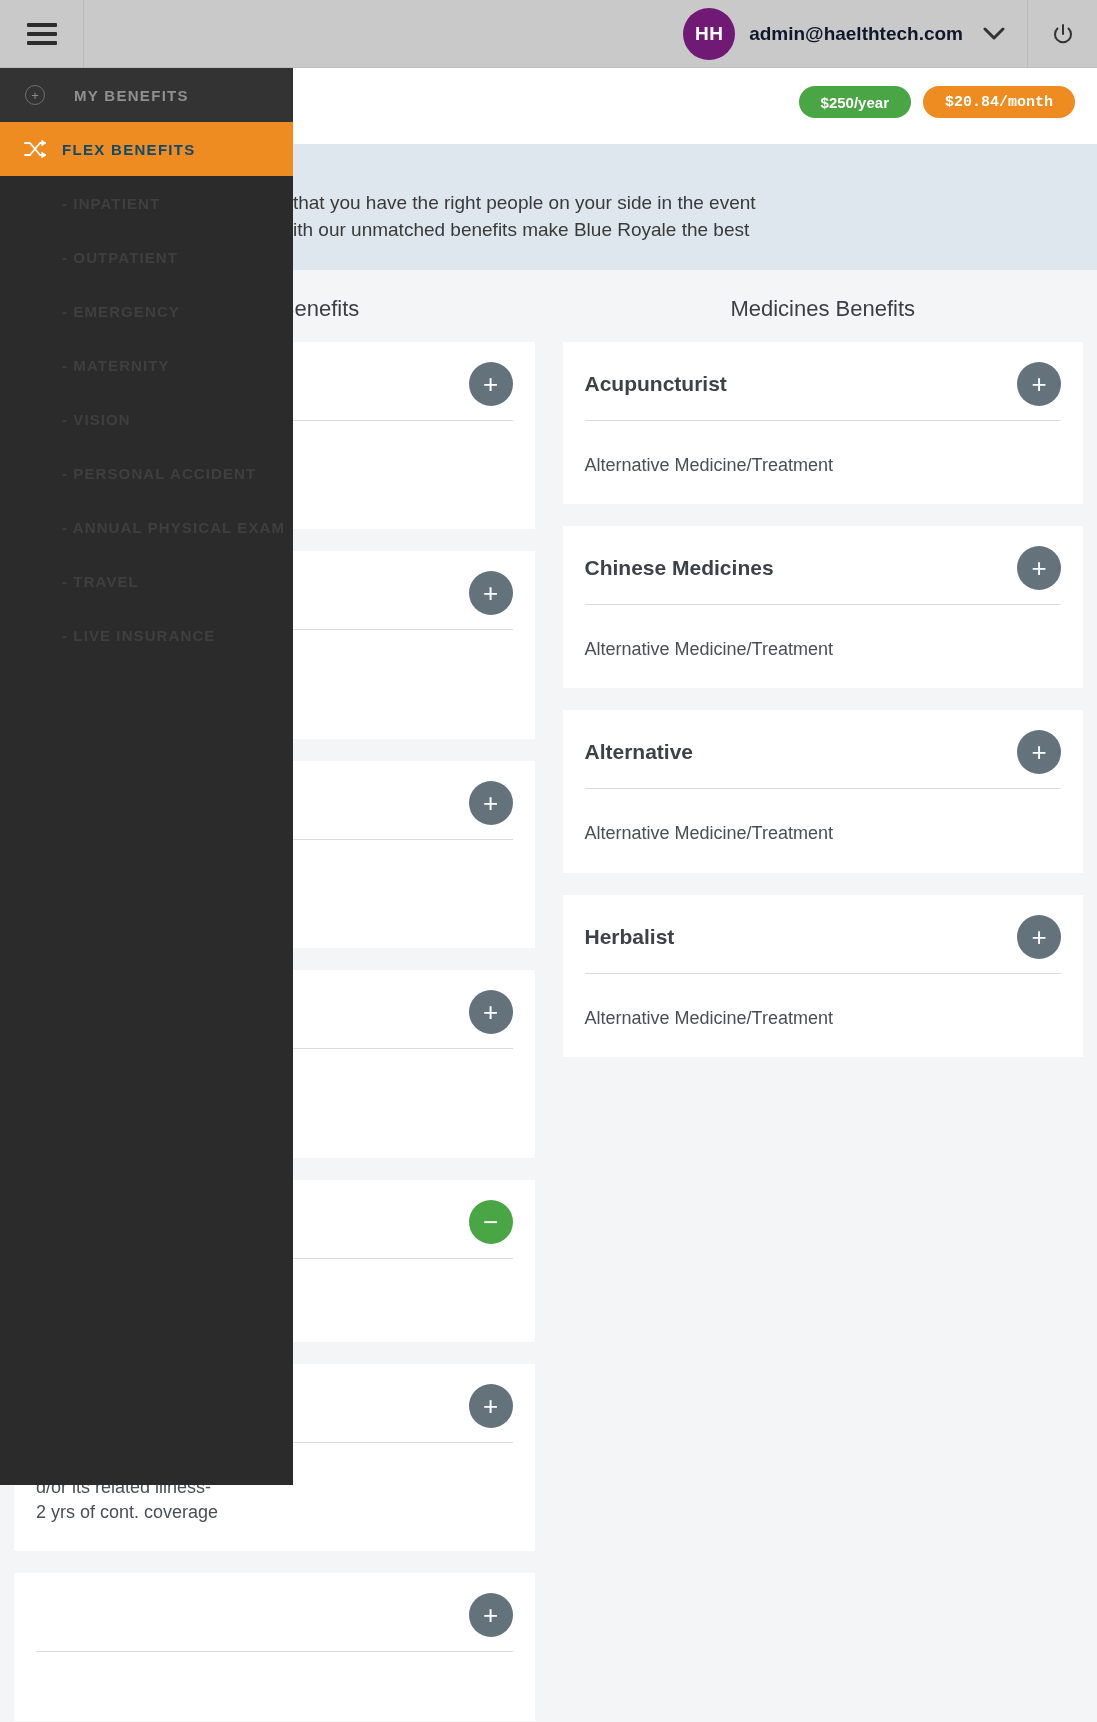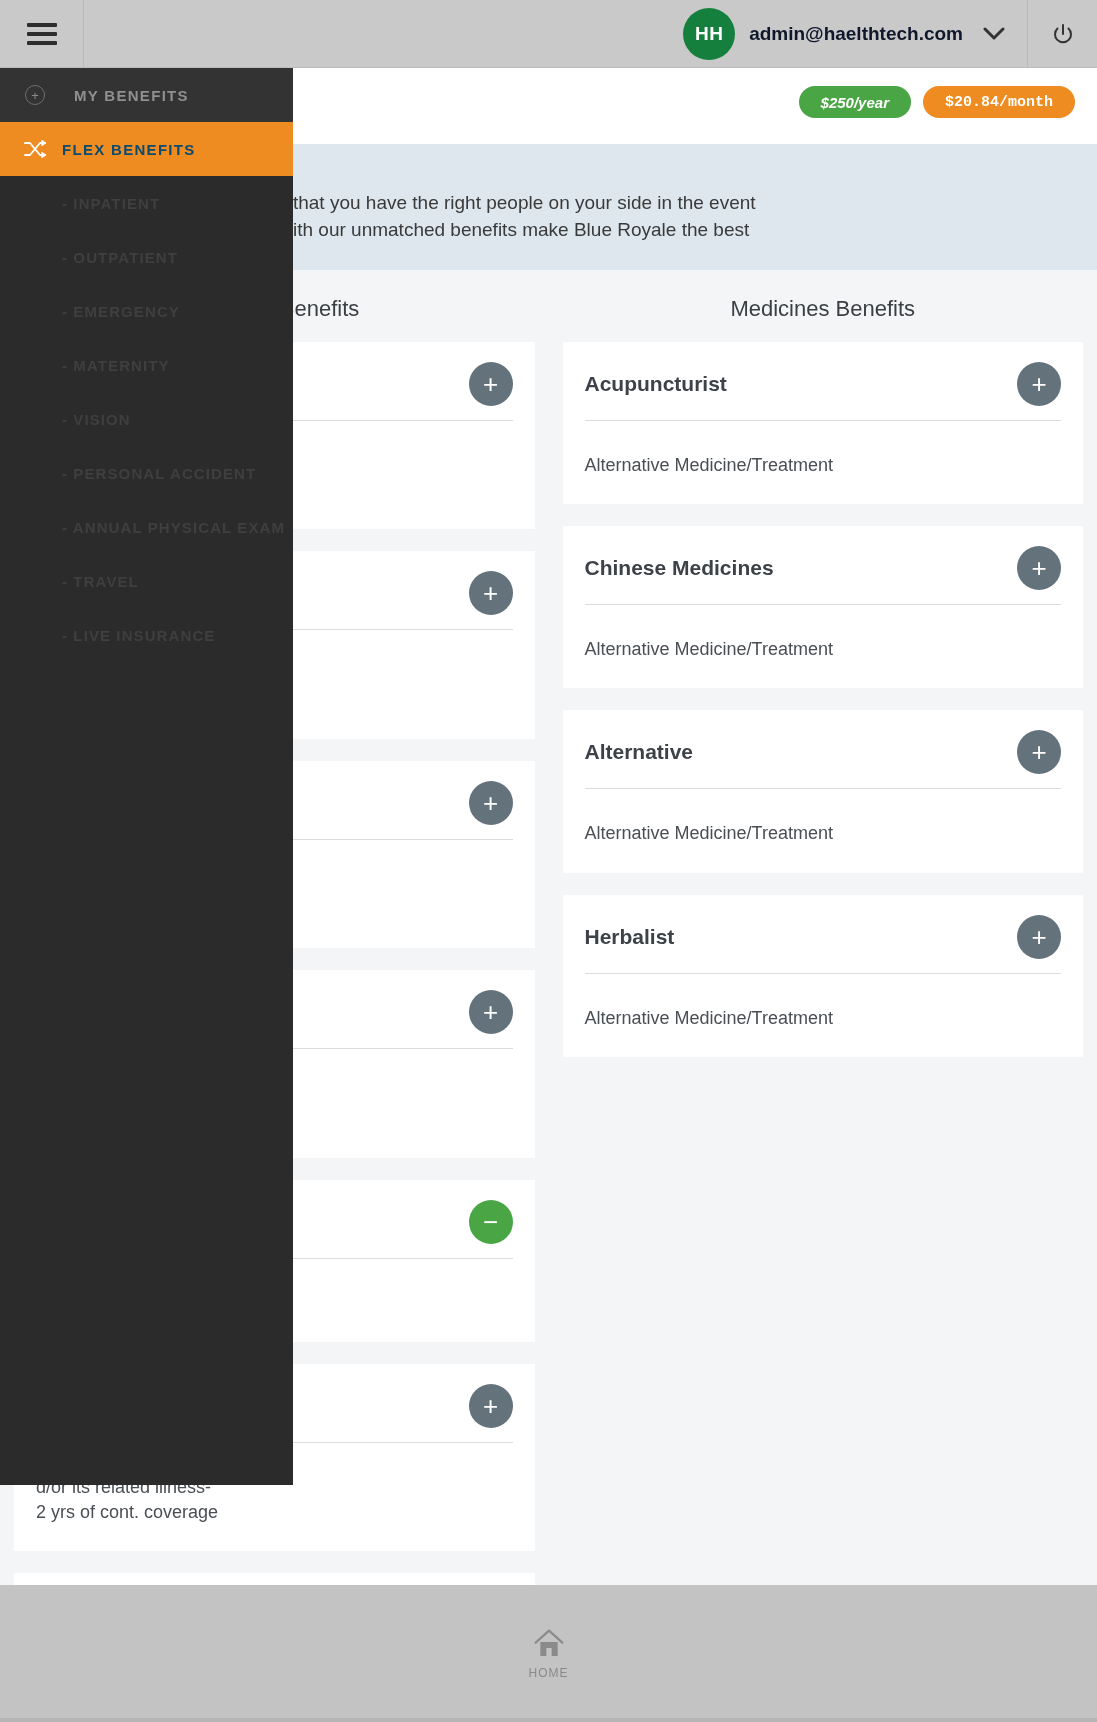--- a/index.html
+++ b/index.html
@@ -25,21 +25,21 @@
   }
   .hamburger { width:30px; height:22px; display:flex; flex-direction:column; justify-content:space-between; }
   .hamburger span { display:block; height:4px; background:#2d2d2d; border-radius:1px; }
   .topbar-spacer { flex:1; }
   .user-block {
     display:flex; align-items:center; gap:14px;
     padding-right:22px;
   }
   .avatar {
     width:52px; height:52px; border-radius:50%;
-    background:#15803d; color:#fff;
+    background:#701a75; color:#fff;
     display:flex; align-items:center; justify-content:center;
     font-size:19px; font-weight:bold; letter-spacing:.5px;
   }
   .user-email { font-size:19px; color:#0f172a; font-weight:700; }
   .chev { font-size:22px; color:#333; line-height:1; margin-left:6px; }
   .power-wrap {
     width:70px; height:68px;
     display:flex; align-items:center; justify-content:center;
     border-left:1px solid #b9b9b9;
   }
@@ -52,21 +52,21 @@
   }
   .badges-row {
     position:absolute; top:18px; right:22px;
     display:flex; gap:12px;
   }
   .badge {
     height:32px; border-radius:16px; padding:0 22px;
     display:flex; align-items:center; justify-content:center;
     color:#fff; font-size:15px; font-weight:bold;
   }
-  .badge.green { background:#4aa544;font-style:italic; }
+  .badge.green { background:#4aa544; }
   .badge.orange { background:#ef8c21;font-family:Liberation Mono, monospace; }
 
   .white-strip {
     position:absolute; top:0; left:0; width:1097px; height:76px;
     background:#ffffff;
   }
   .info-banner {
     position:absolute; top:76px; left:0; width:1097px; height:126px;
     background:#dde7ed;
     padding:46px 30px 0 30px;
@@ -349,24 +349,14 @@
         </div>
         <div class="sub-item">
           <span class="drawer-label">- TRAVEL</span>
         </div>
         <div class="sub-item">
           <span class="drawer-label">- LIVE INSURANCE</span>
         </div>
       </div>
   </div>
 
-  <div class="footer">
-    <div class="footer-item">
-      <svg class="home-ico" viewBox="0 0 24 24" fill="none" stroke="#8a8a8a" stroke-width="1.6">
-        <path d="M2 11 L12 2 L22 11" stroke-linecap="round" stroke-linejoin="round"></path>
-        <path d="M5.5 10.5 V21 H10 V15 H14 V21 H18.5 V10.5" fill="#8a8a8a" stroke="none"></path>
-      </svg>
-      <span class="footer-label">HOME</span>
-    </div>
-    <div class="footer-underline"></div>
-  </div>
 
 </div>
 
 </body></html>

